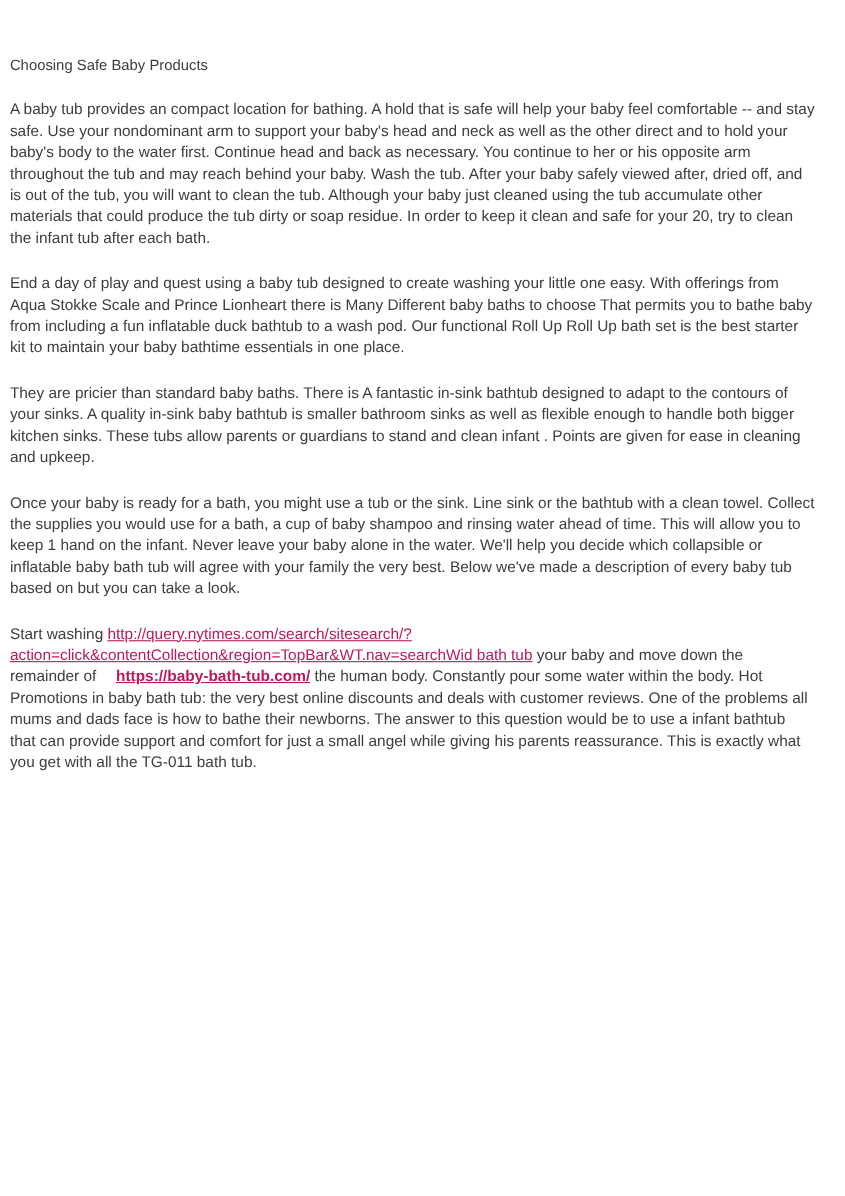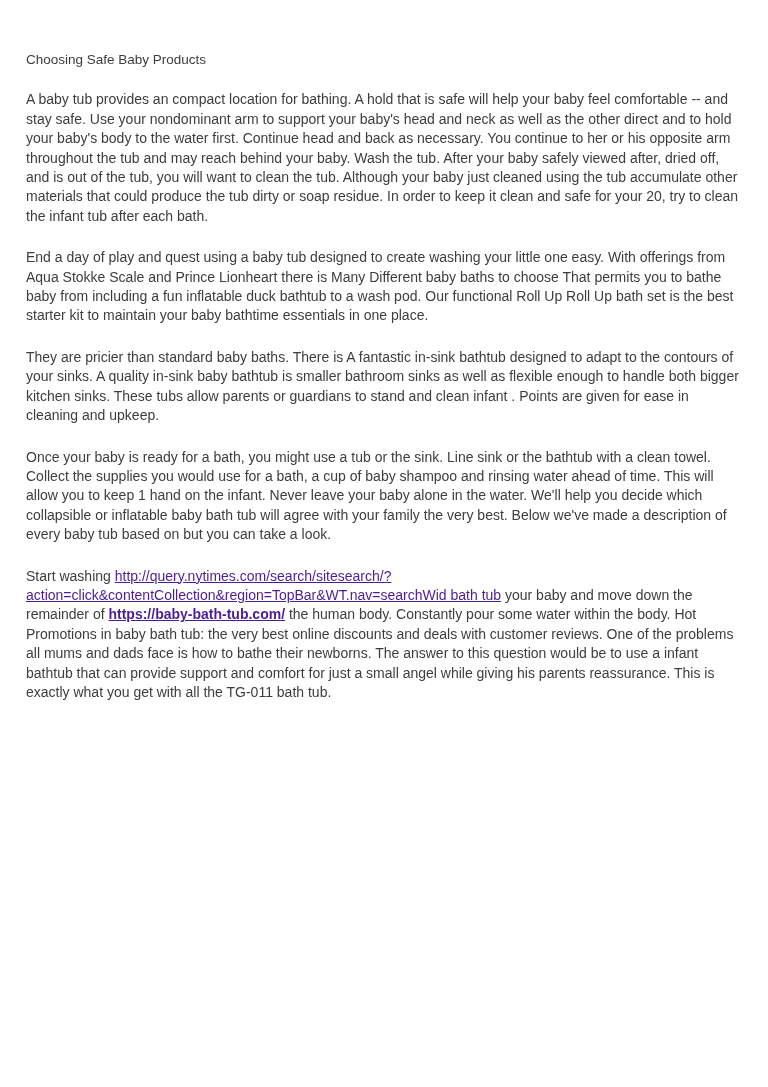--- a/index.html
+++ b/index.html
@@ -10,47 +10,48 @@
   }
   body {
     width: 768px;
     height: 1087px;
     font-family: "Liberation Sans", "DejaVu Sans", sans-serif;
     color: #3d3d3d;
   }
   .page {
     width: 768px;
     height: 1087px;
-    padding: 50px 27px 0 26px;
+    padding: 50px 27px 0 9px;
     background: #ffffff;
     overflow: hidden;
   }
   .title {
     font-size: 13.5px;
     font-weight: 400;
     line-height: 19.4px;
     margin: 0 0 21px 0;
     color: #3d3d3d;
   }
   .para {
     font-size: 14px;
     line-height: 19.4px;
     margin: 0 0 22px 0;
     overflow-wrap: break-word;
     word-wrap: break-word;
   }
   a.link {
-    color: #4c1d95;
+    color: #be185d;
     text-decoration: underline;
     cursor: pointer;
     overflow-wrap: break-word;
     word-wrap: break-word;
   }
   a.link.bold {
     font-weight: 700;
+    margin-left: 14px;
   }
 </style>
 </head>
 <body>
 
 <div class="page">
   <h1 class="title">Choosing Safe Baby Products</h1>
 
   <p class="para">A baby tub provides an compact location for bathing. A hold that is safe will help your baby feel comfortable -- and stay safe. Use your nondominant arm to support your baby's head and neck as well as the other direct and to hold your baby's body to the water first. Continue head and back as necessary. You continue to her or his opposite arm throughout the tub and may reach behind your baby. Wash the tub. After your baby safely viewed after, dried off, and is out of the tub, you will want to clean the tub. Although your baby just cleaned using the tub accumulate other materials that could produce the tub dirty or soap residue. In order to keep it clean and safe for your 20, try to clean the infant tub after each bath.</p>
 

